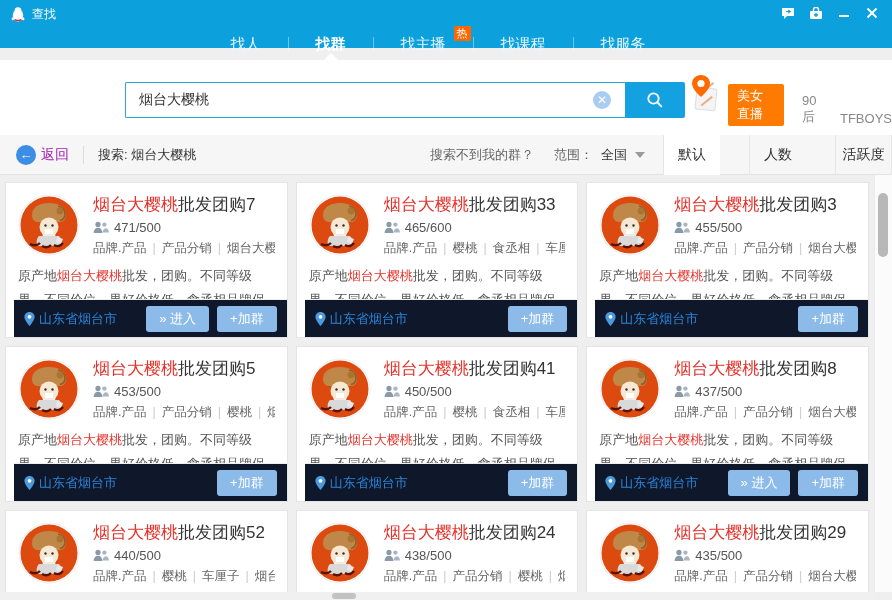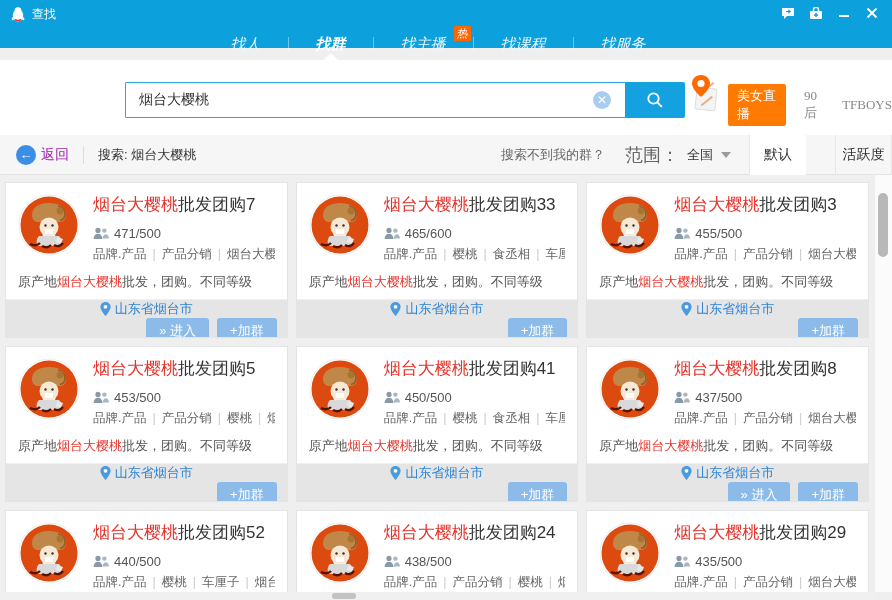--- a/index.html
+++ b/index.html
@@ -8,80 +8,80 @@
     font-family:"Liberation Sans","DejaVu Sans",sans-serif;
     background:#efefef;-webkit-font-smoothing:antialiased;
   }
   
   .header{position:absolute;top:0;left:0;width:892px;height:48px;background:#0ca0dc;}
   .titlebar{position:absolute;top:0;left:0;right:0;height:28px;display:flex;align-items:center;}
   .app-title{color:#fff;font-size:12px;margin-left:6px;}
   .qq-logo{width:16px;height:16px;margin-left:10px;}
   .win-controls{position:absolute;right:6px;top:2px;display:flex;align-items:center;}
   .win-btn{width:28px;height:22px;display:flex;align-items:center;justify-content:center;cursor:pointer;color:#fff;}
-  .nav{position:absolute;left:0;right:16px;top:28px;height:32px;display:flex;align-items:center;justify-content:center;font-style:italic;}
+  .nav{position:absolute;left:0;right:16px;top:28px;height:32px;display:flex;align-items:center;justify-content:center;}
   .nav-tab{position:relative;color:#eaf7ff;font-size:15px;padding:0 27px;cursor:pointer;height:32px;display:flex;align-items:center;}
   .nav-tab.active{color:#fff;font-weight:bold;}
   .nav-sep{width:1px;height:14px;background:rgba(255,255,255,.4);}
   .tri{display:none;}
   .nav-tab.active .tri{display:block;position:absolute;left:50%;bottom:0;margin-left:-7px;width:0;height:0;
        border-left:7px solid transparent;border-right:7px solid transparent;border-bottom:7px solid #ffffff;}
   .hot-badge{position:absolute;top:-2px;right:2px;background:#ff6600;color:#fff;font-size:11px;font-weight:normal;
        padding:1px 3px;line-height:13px;border-radius:1px;}
   
   .search-zone{position:absolute;top:60px;left:0;width:892px;height:75px;background:#ffffff;}
   .search-wrap{position:absolute;left:125px;top:22px;display:flex;}
   .search-input{width:452px;height:34px;border:1px solid #29a3de;border-right:none;border-radius:2px 0 0 2px;
        padding:0 34px 0 13px;font-size:14px;color:#333;outline:none;position:relative;background:#fff;
        font-family:"Liberation Sans","DejaVu Sans",sans-serif;}
   .clear-btn{position:absolute;right:74px;top:9px;width:18px;height:18px;border-radius:50%;background:#a9cdf0;
        color:#fff;font-size:12px;line-height:18px;text-align:center;cursor:pointer;}
   .search-btn{width:60px;height:36px;background:#13a1e0;border:none;border-radius:0 2px 2px 0;cursor:pointer;
        display:flex;align-items:center;justify-content:center;}
   .map-pin{position:absolute;left:688px;top:14px;width:32px;height:40px;cursor:pointer;}
-  .hot-words{position:absolute;left:728px;top:24px;display:flex;align-items:center;gap:18px;font-family:Liberation Serif, serif;}
+  .hot-words{position:absolute;left:728px;top:24px;display:flex;align-items:flex-end;gap:18px;}
   .live-badge{background:#ff7a00;color:#fff;font-size:13px;padding:3px 9px;border-radius:2px;cursor:pointer;}
   .hot-word{color:#888;font-size:13px;cursor:pointer;}
   
   .toolbar{position:absolute;top:135px;left:0;width:892px;height:40px;background:#f6f6f6;
        border-bottom:1px solid #e3e3e3;box-sizing:border-box;display:flex;align-items:center;}
   .back-btn{display:flex;align-items:center;margin-left:16px;cursor:pointer;}
   .back-circle{width:20px;height:20px;border-radius:50%;background:#3a8ee6;color:#fff;font-size:13px;
        display:flex;align-items:center;justify-content:center;}
   .back-label{color:#a21caf;font-size:14px;margin-left:5px;}
   .tb-sep{width:1px;height:18px;background:#dcdcdc;margin:0 14px;}
   .search-label{color:#333;font-size:13px;}
   .tb-right{margin-left:auto;display:flex;align-items:center;height:40px;}
   .notfound{color:#666;font-size:13px;cursor:pointer;margin-right:20px;}
-  .scope-label{color:#666;font-size:18px;}
+  .scope-label{color:#666;font-size:13px;}
   .scope-value{color:#333;font-size:13px;margin-left:8px;cursor:pointer;display:flex;align-items:center;}
   .caret{width:0;height:0;border-left:5px solid transparent;border-right:5px solid transparent;
        border-top:6px solid #9b9b9b;margin-left:8px;}
   .sort-tabs{display:flex;height:40px;margin-left:18px;gap:29px;}
   .sort-tab{width:57px;height:40px;display:flex;align-items:center;justify-content:center;font-size:14px;
        color:#333;cursor:pointer;border-left:1px solid #e6e6e6;box-sizing:border-box;}
   .sort-tab:last-child{border-right:1px solid #e6e6e6;}
   .sort-tab.active{background:#fff;}
   
   .content{position:absolute;top:175px;left:0;right:18px;bottom:8px;overflow:hidden;
        padding:7px 5px 0 5px;display:grid;grid-template-columns:repeat(3,1fr);gap:8px;grid-auto-rows:156px;}
   .card{position:relative;background:#fff;border:1px solid #e4e4e4;box-sizing:border-box;overflow:hidden;}
   .card-top{display:flex;padding:11px 12px 0 12px;}
   .avatar{width:62px;height:62px;flex:0 0 62px;margin-right:13px;}
   .card-info{flex:1;min-width:0;}
   .card-title{font-size:17px;line-height:21px;color:#333;white-space:nowrap;overflow:hidden;cursor:pointer;}
   .title-hl{color:#e4342c;}
-  .member-row{display:flex;align-items:center;margin-top:11px;color:#555;font-size:13px;}
+  .member-row{display:flex;align-items:center;margin-top:5px;color:#555;font-size:13px;}
   .member-row svg{margin-right:5px;}
   .tag-row{margin-top:5px;font-size:12.5px;color:#666;white-space:nowrap;overflow:hidden;}
   .tag-sep{color:#ccc;padding:0 6px;}
   .card-desc{margin:7px 12px 0 12px;font-size:13px;line-height:24px;color:#555;height:48px;overflow:hidden;}
   .desc-hl{color:#e4342c;}
-  .card-footer{position:absolute;left:0;right:0;bottom:0;height:38px;background:#e5e5e5;
-       border-top:1px solid #efefef;display:flex;align-items:center;padding:0 10px;box-sizing:border-box;flex-direction:column;}
+  .card-footer{position:absolute;left:8px;right:0;bottom:0;height:38px;background:#0f172a;
+       border-top:1px solid #efefef;display:flex;align-items:center;padding:0 10px;box-sizing:border-box;}
   .loc{display:flex;align-items:center;color:#2b84d8;font-size:13px;cursor:pointer;min-width:0;}
   .loc svg{margin-right:4px;flex:0 0 auto;}
   .foot-btns{margin-left:auto;display:flex;gap:8px;}
   .lite-btn{background:#8cbbe9;color:#fff;border:none;border-radius:3px;font-size:13px;
        padding:4px 13px;cursor:pointer;white-space:nowrap;
        font-family:"Liberation Sans","DejaVu Sans",sans-serif;}
   
   .vscroll{position:absolute;top:175px;right:0;bottom:8px;width:18px;background:#fbfbfb;border-left:1px solid #ececec;box-sizing:border-box;}
   .vthumb{position:absolute;top:18px;left:3px;width:10px;height:64px;background:#b8b8b8;border-radius:5px;cursor:pointer;}
   .hscroll{position:absolute;left:0;right:18px;bottom:0;height:8px;background:#f0f0f0;}
@@ -187,20 +187,23 @@
     <span class="scope-label">范围：</span>
     <span class="scope-value">
       <span>全国</span>
       <span class="caret"></span>
     </span>
     <div class="sort-tabs">
       <div class="sort-tab active">
           <span>默认</span>
         </div>
       <div class="sort-tab">
+          <span>人数</span>
+        </div>
+      <div class="sort-tab">
           <span>活跃度</span>
         </div>
     </div>
   </div>
 </div>
 
 <div class="content" id="result-grid">
   <div class="card">
     <div class="card-top">
       <svg class="avatar" viewBox="0 0 62 62">

